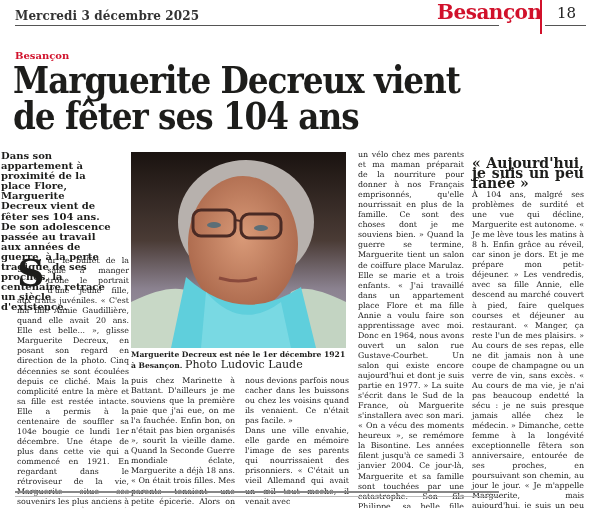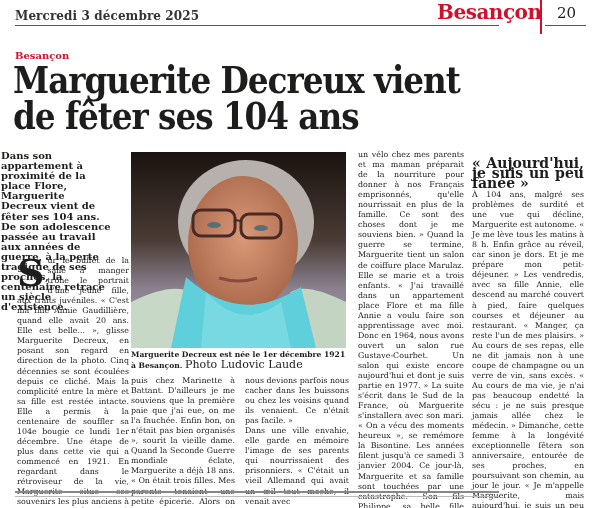--- a/index.html
+++ b/index.html
@@ -28,21 +28,21 @@
   .caption .credit { font-weight: normal; font-size: 11px; }
   .bottomrule { left: 15px; top: 491px; width: 484px; height: 2px; background: #888; }
   .bottomrule2 { left: 15px; top: 496px; width: 484px; height: 1px; background: #bbb; }
 </style>
 </head>
 <body>
 
 <div class="abs topdate">Mercredi 3 décembre 2025</div>
 <div class="abs section">Besançon</div>
 <div class="abs redbar"></div>
-<div class="abs pagenum">20</div>
+<div class="abs pagenum">18</div>
 <div class="abs toprule"></div>
 <div class="abs toprule2"></div>
 
 <div class="abs kicker">Besançon</div>
 <div class="abs headline">Marguerite Decreux vient de fêter ses 104 ans</div>
 
 <div class="abs chapo">Dans son appartement à proximité de la place Flore, Marguerite Decreux vient de fêter ses 104 ans. De son adolescence passée au travail aux années de guerre, à la perte tragique de ses proches, la centenaire retrace un siècle d'existence.</div>
 
 <div class="abs col c1">
   <span class="dropcap">S</span>

